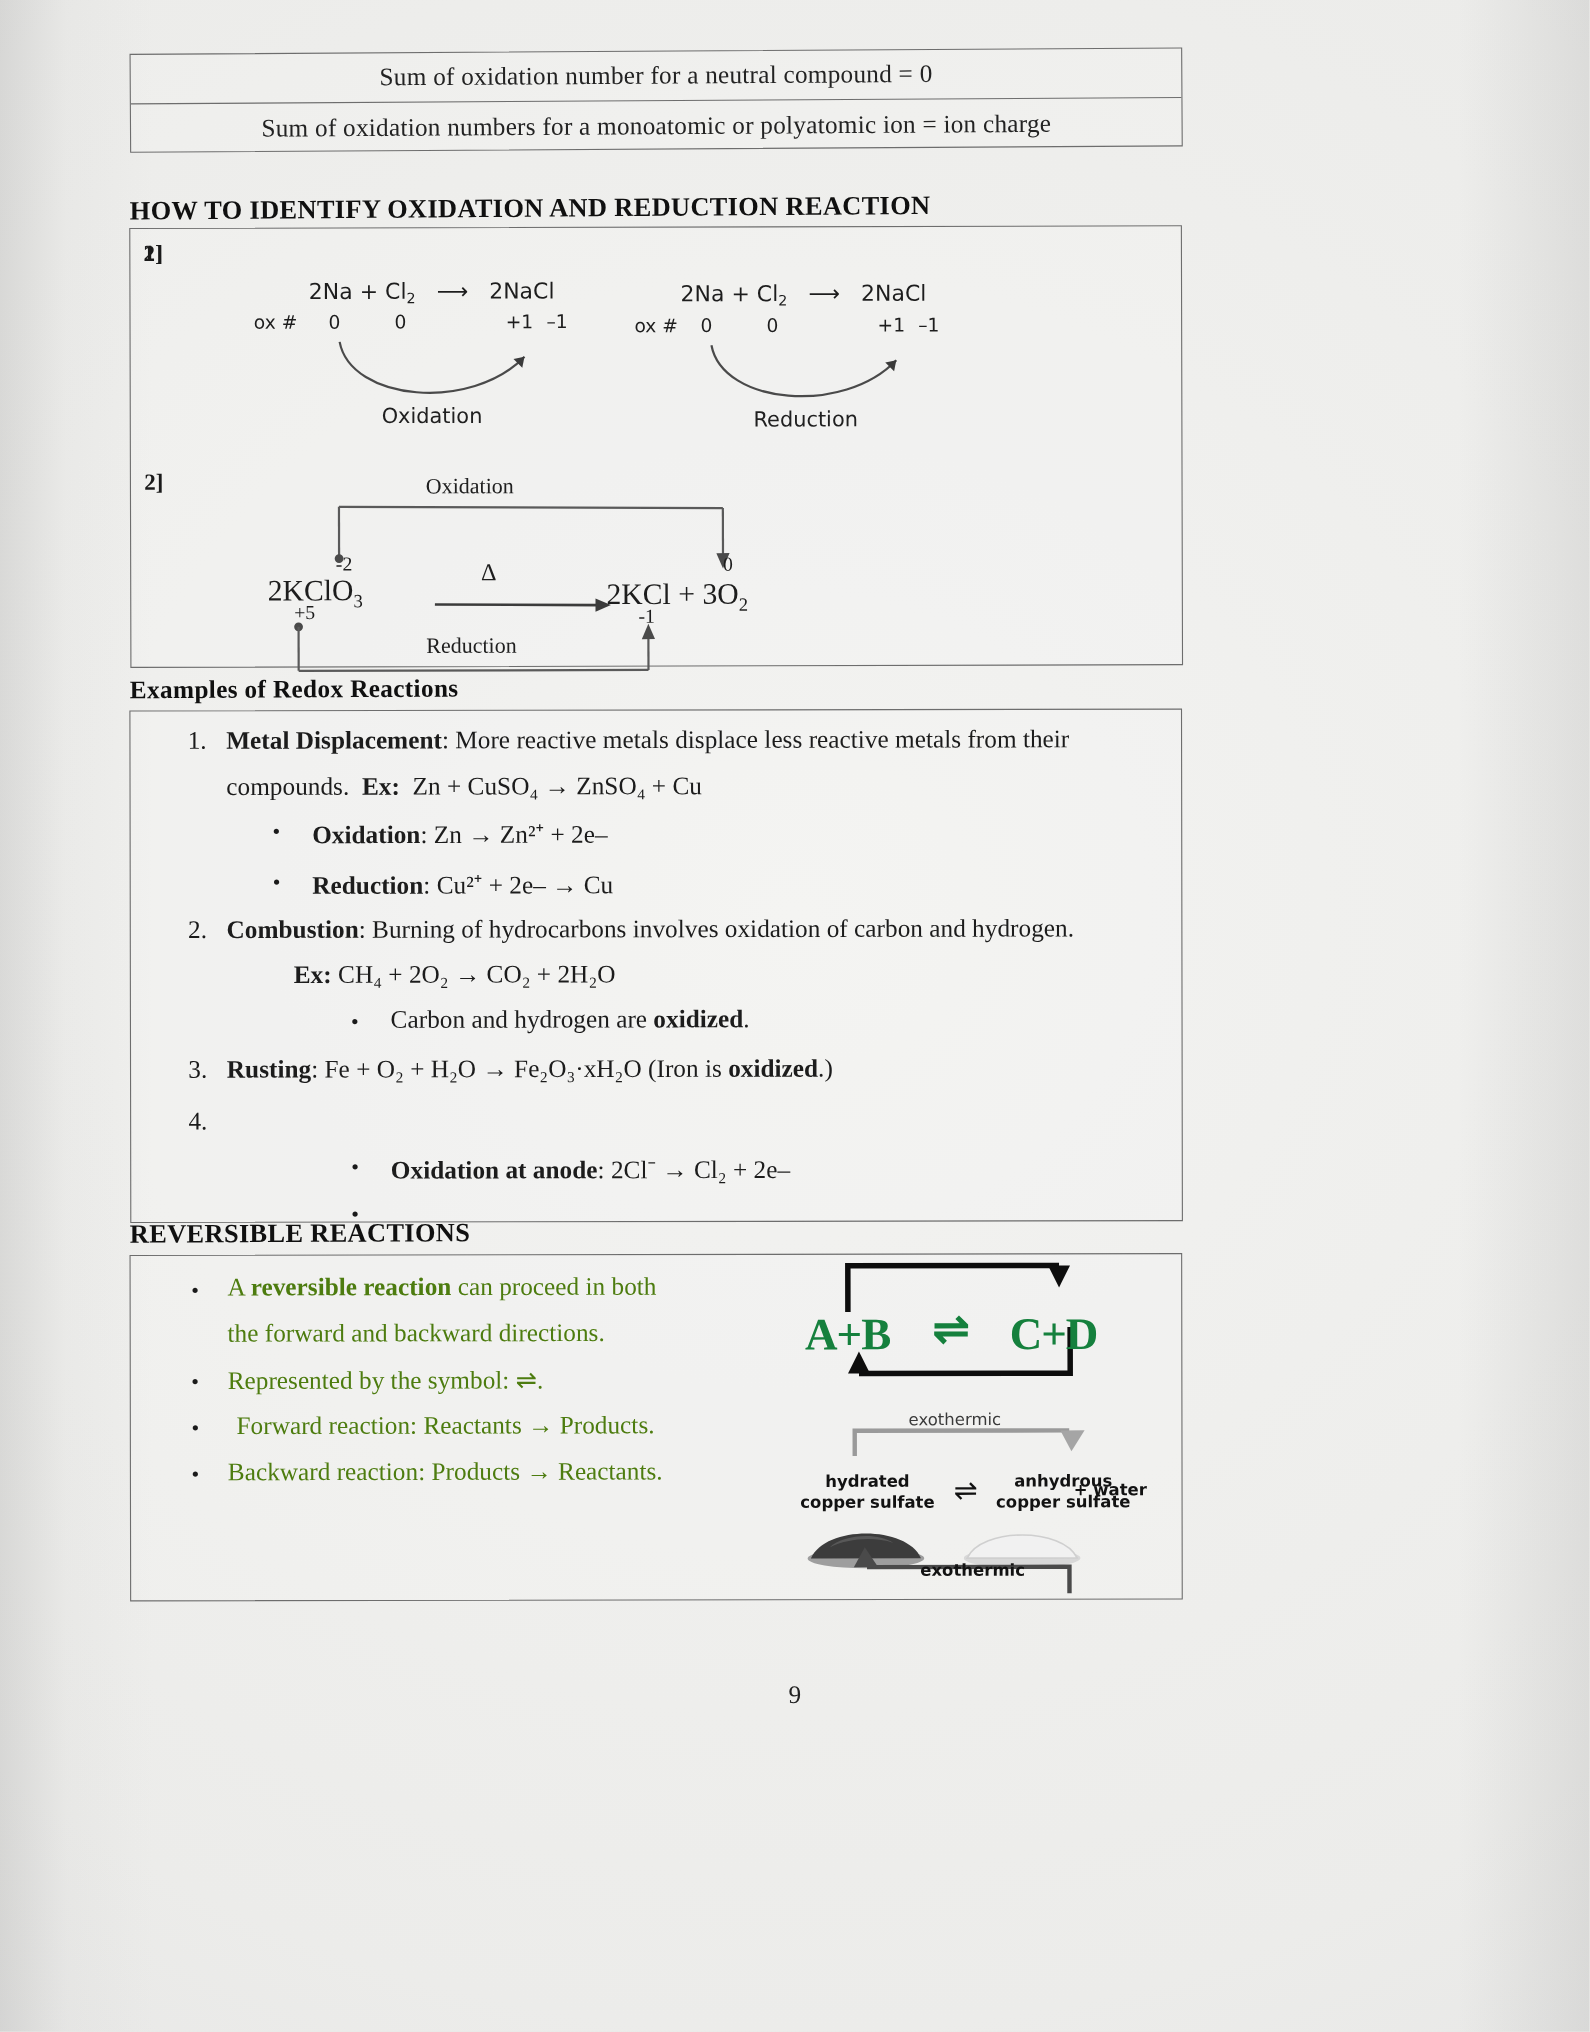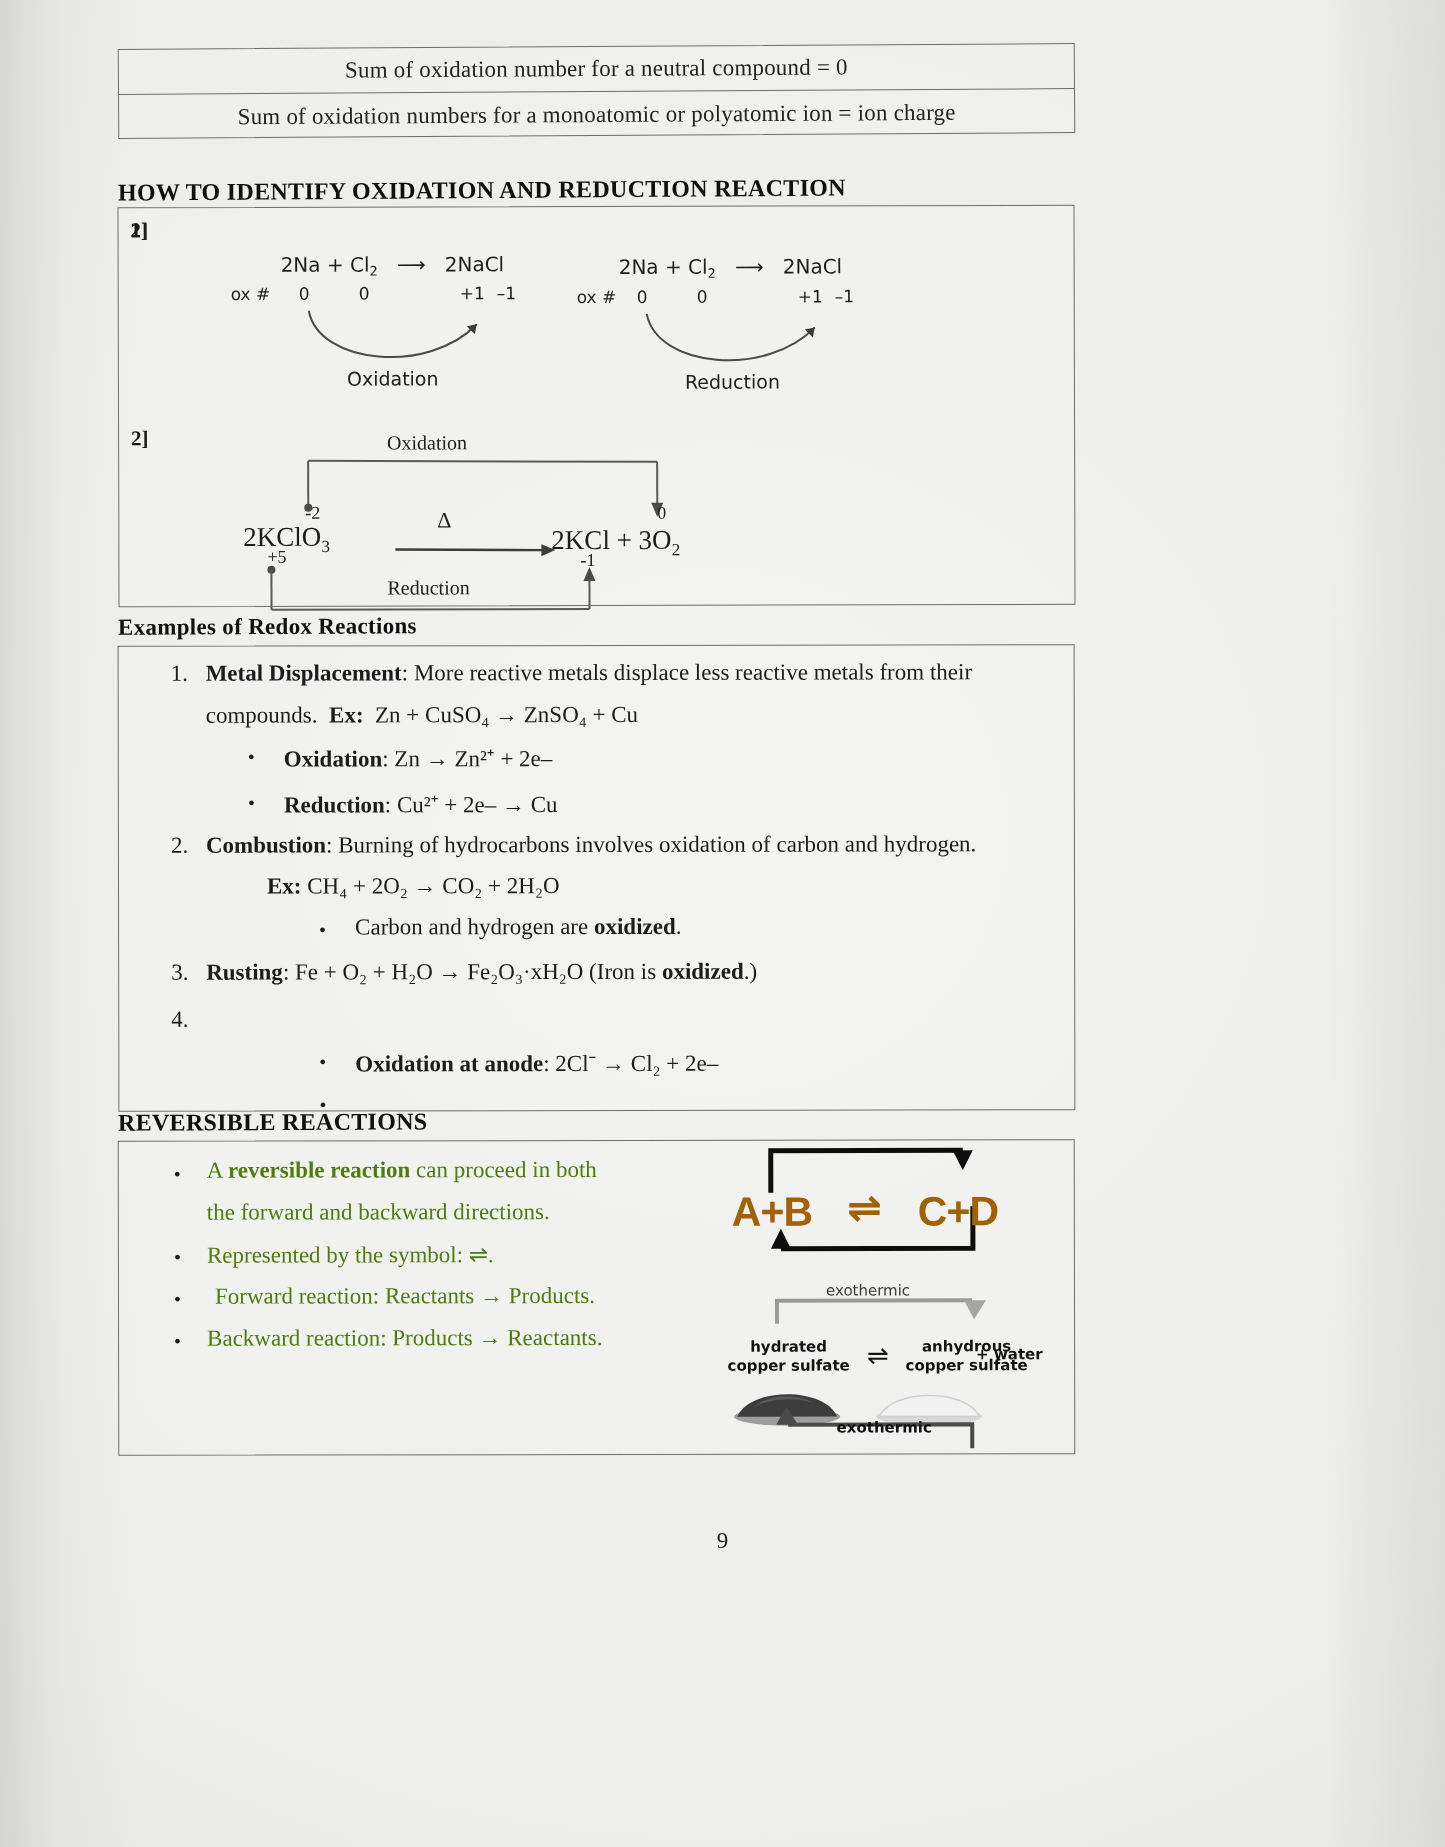--- a/index.html
+++ b/index.html
@@ -65,21 +65,21 @@
   .ex-num{position:absolute;font-size:23px;}
   .bullet{position:absolute;font-size:20px;line-height:1;}
   sub{font-size:.68em;}
 
   
   #reversible-box{left:118px;top:1140px;width:957px;height:315px;}
   .rv-li{position:absolute;font-size:23px;color:#4d7c0f;white-space:nowrap;}
   .rv-li b{font-weight:bold;}
 
   
-  .abcd{position:absolute;font-family:Liberation Sans, sans-serif;font-weight:bold;font-size:41px;color:#a16207;white-space:nowrap;letter-spacing:-1px;}
+  .abcd{position:absolute;font-family:Liberation Serif, serif;font-weight:bold;font-size:41px;color:#15803d;white-space:nowrap;letter-spacing:-1px;}
   .small-lbl{position:absolute;font-family:"DejaVu Sans",sans-serif;font-size:15px;color:#3a3a3a;white-space:nowrap;}
   .small-b{position:absolute;font-family:"DejaVu Sans",sans-serif;font-size:15px;font-weight:bold;color:#121212;white-space:nowrap;text-align:center;line-height:1.25;}
   .eqsym{position:absolute;font-family:"DejaVu Sans",sans-serif;font-size:26px;color:#111;}
 
   
   .blob{position:absolute;}
 
   
   #page-number{position:absolute;left:0;right:0;top:1528px;text-align:center;font-size:23px;color:#222;}
 </style>

